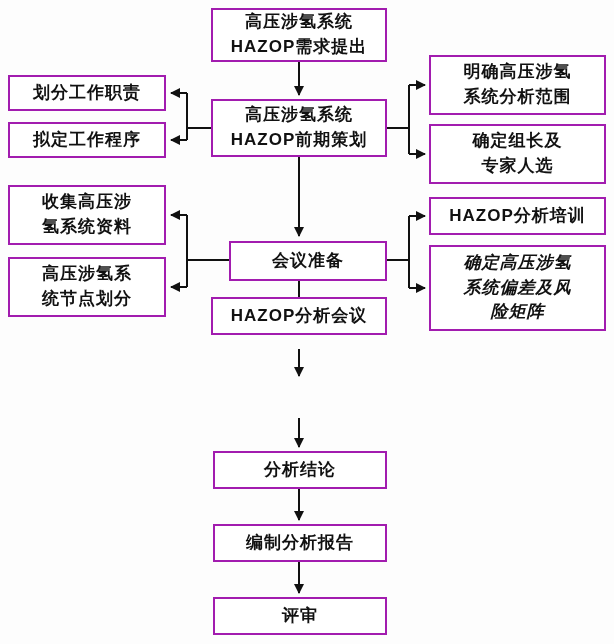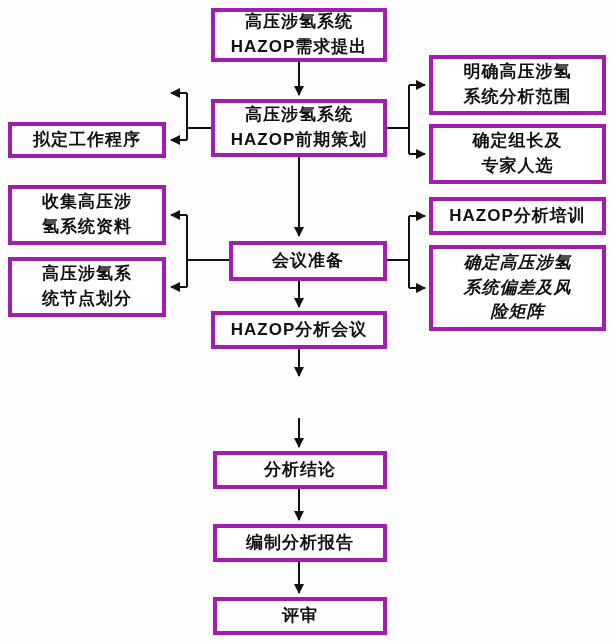--- a/index.html
+++ b/index.html
@@ -18,38 +18,38 @@
   #wires {
     position: absolute;
     left: 0;
     top: 0;
     width: 614px;
     height: 644px;
   }
   .box {
     position: absolute;
     box-sizing: border-box;
-    border: 4px solid #a21caf;
+    border: 2px solid #a21caf;
     background: #ffffff;
     display: flex;
     align-items: center;
     justify-content: center;
     text-align: center;
     font-weight: bold;
     font-size: 17px;
     line-height: 1.45;
     color: #111111;
     white-space: pre-line;
     letter-spacing: 1px;
   }
   
   .b-need        { left: 211px; top:   8px; width: 176px; height: 54px; }
   .b-plan        { left: 211px; top:  99px; width: 176px; height: 58px; }
   .b-prep        { left: 229px; top: 241px; width: 158px; height: 40px; }
-  .b-meeting     { left: 211px; top: 311px; width: 176px; height: 38px; }
+  .b-meeting     { left: 211px; top: 297px; width: 176px; height: 38px; }
   .b-measures    { left: 213px; top: 380px; width: 174px; height: 38px; }
   .b-conclusion  { left: 213px; top: 451px; width: 174px; height: 38px; }
   .b-report      { left: 213px; top: 524px; width: 174px; height: 38px; }
   .b-review      { left: 213px; top: 597px; width: 174px; height: 38px; }
   
   .b-duty        { left:   8px; top:  75px; width: 158px; height: 36px; }
   .b-procedure   { left:   8px; top: 122px; width: 158px; height: 36px; }
   .b-collect     { left:   8px; top: 185px; width: 158px; height: 60px; }
   .b-nodes       { left:   8px; top: 257px; width: 158px; height: 60px; }
   
@@ -104,20 +104,21 @@
   <div class="box b-need">高压涉氢系统
 HAZOP需求提出</div>
   <div class="box b-plan">高压涉氢系统
 HAZOP前期策划</div>
   <div class="box b-prep">会议准备</div>
   <div class="box b-meeting">HAZOP分析会议</div>
   <div class="box b-conclusion">分析结论</div>
   <div class="box b-report">编制分析报告</div>
   <div class="box b-review">评审</div>
 
+  <div class="box b-duty">划分工作职责</div>
   <div class="box b-procedure">拟定工作程序</div>
   <div class="box b-collect">收集高压涉
 氢系统资料</div>
   <div class="box b-nodes">高压涉氢系
 统节点划分</div>
 
   <div class="box b-scope">明确高压涉氢
 系统分析范围</div>
   <div class="box b-training">HAZOP分析培训</div>
   <div class="box b-leader">确定组长及

